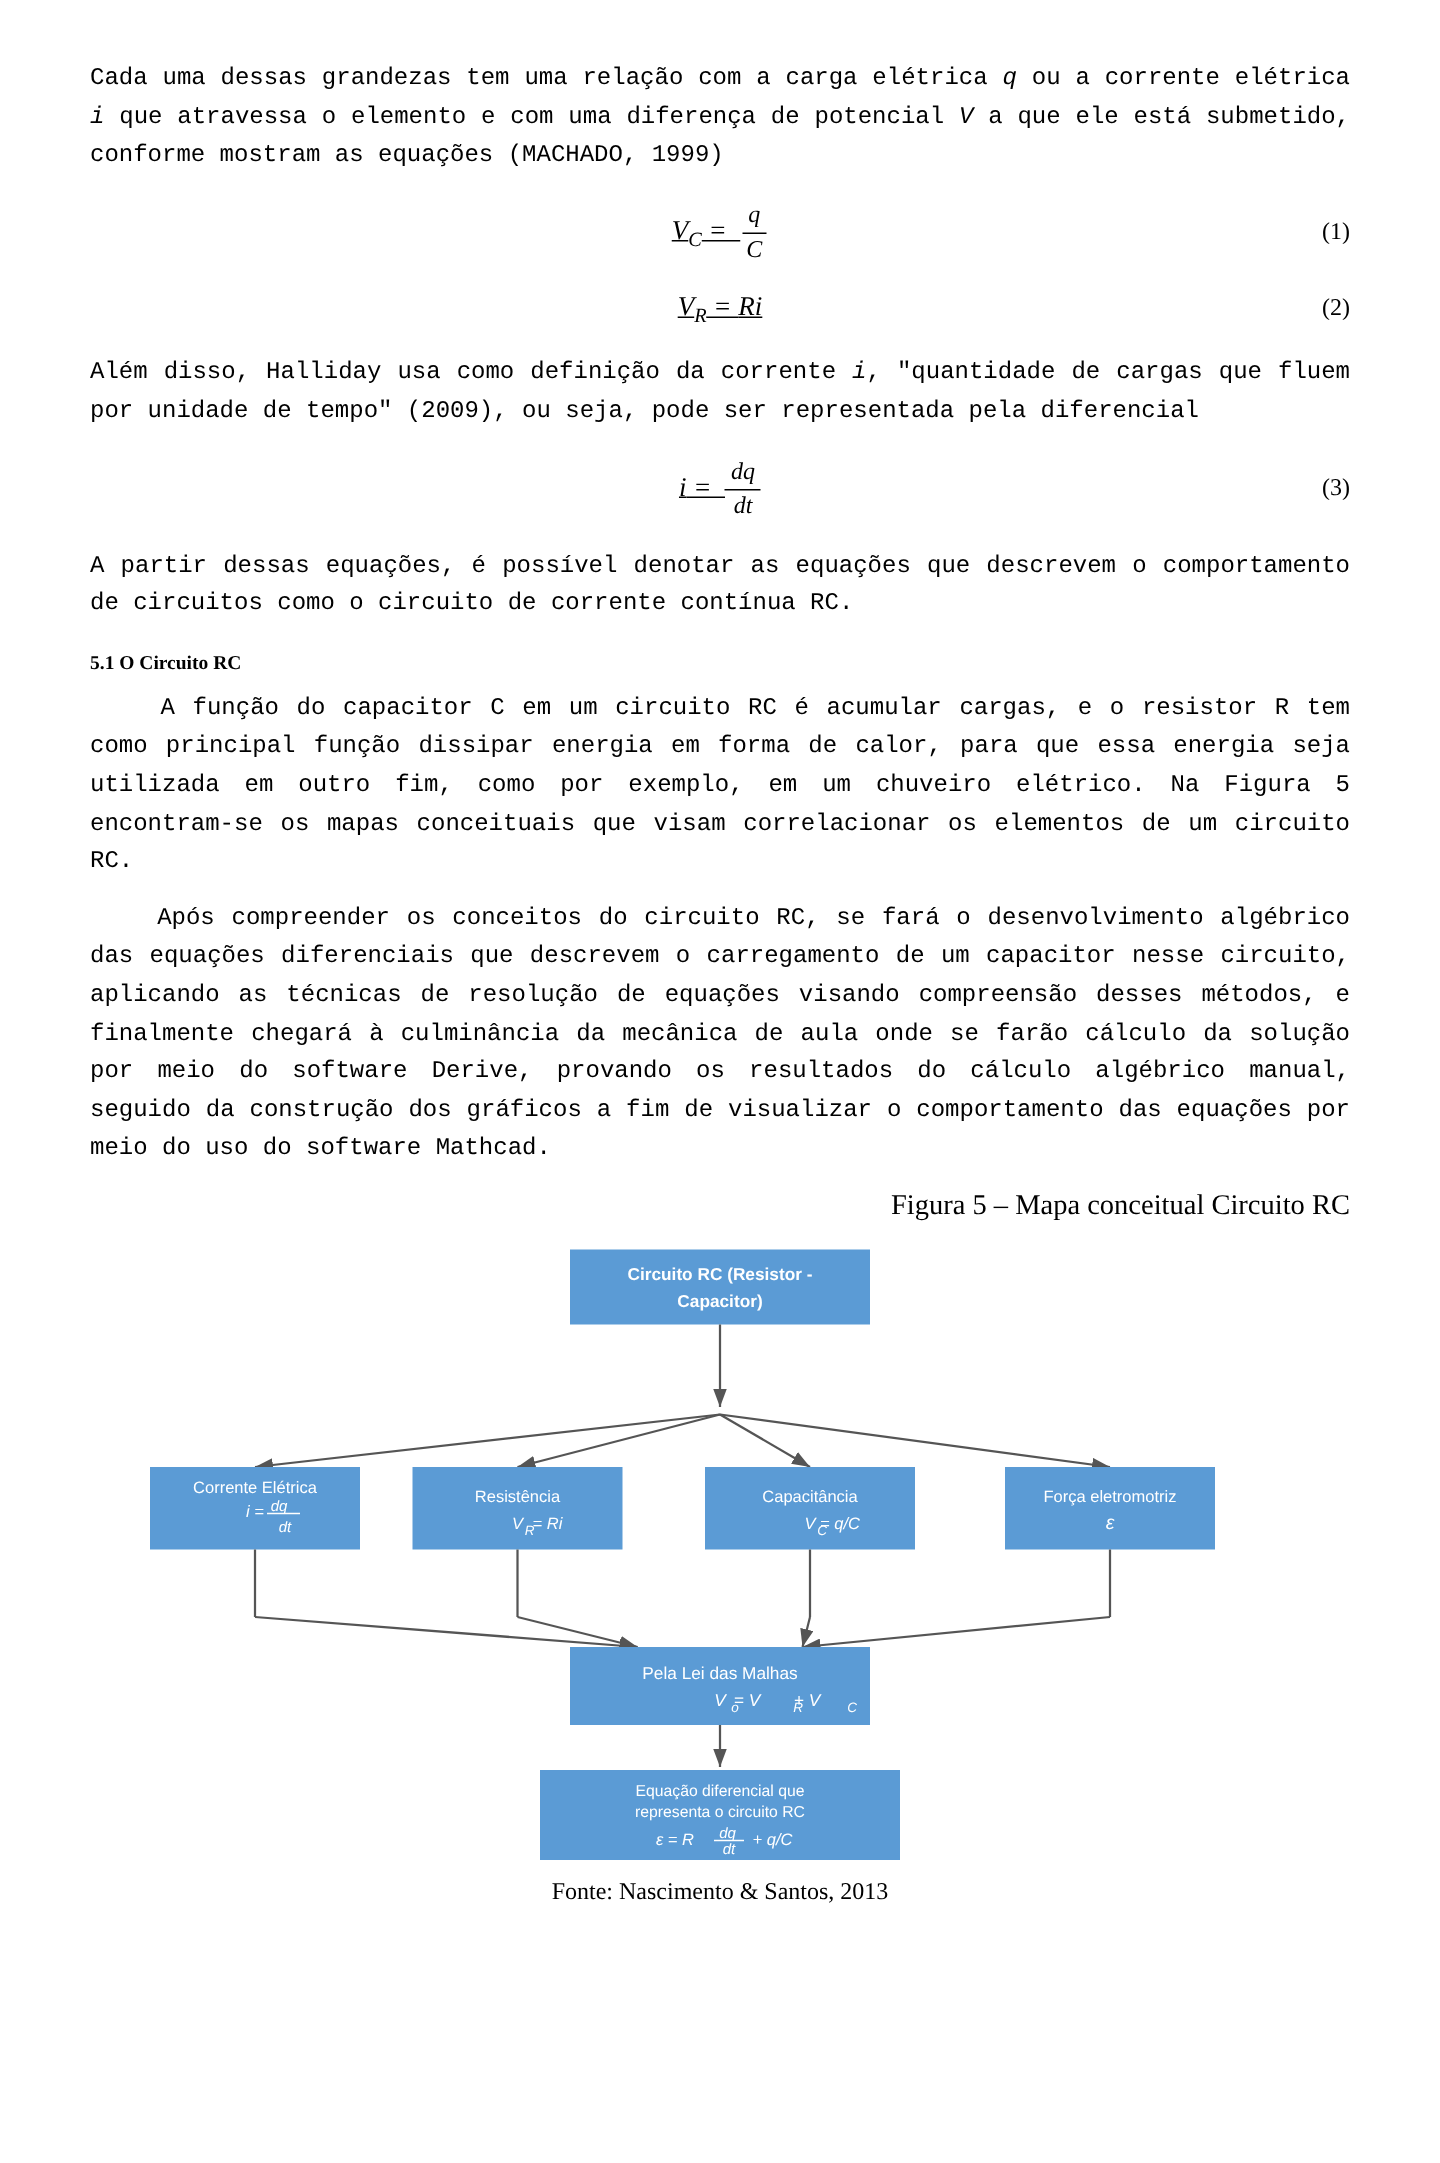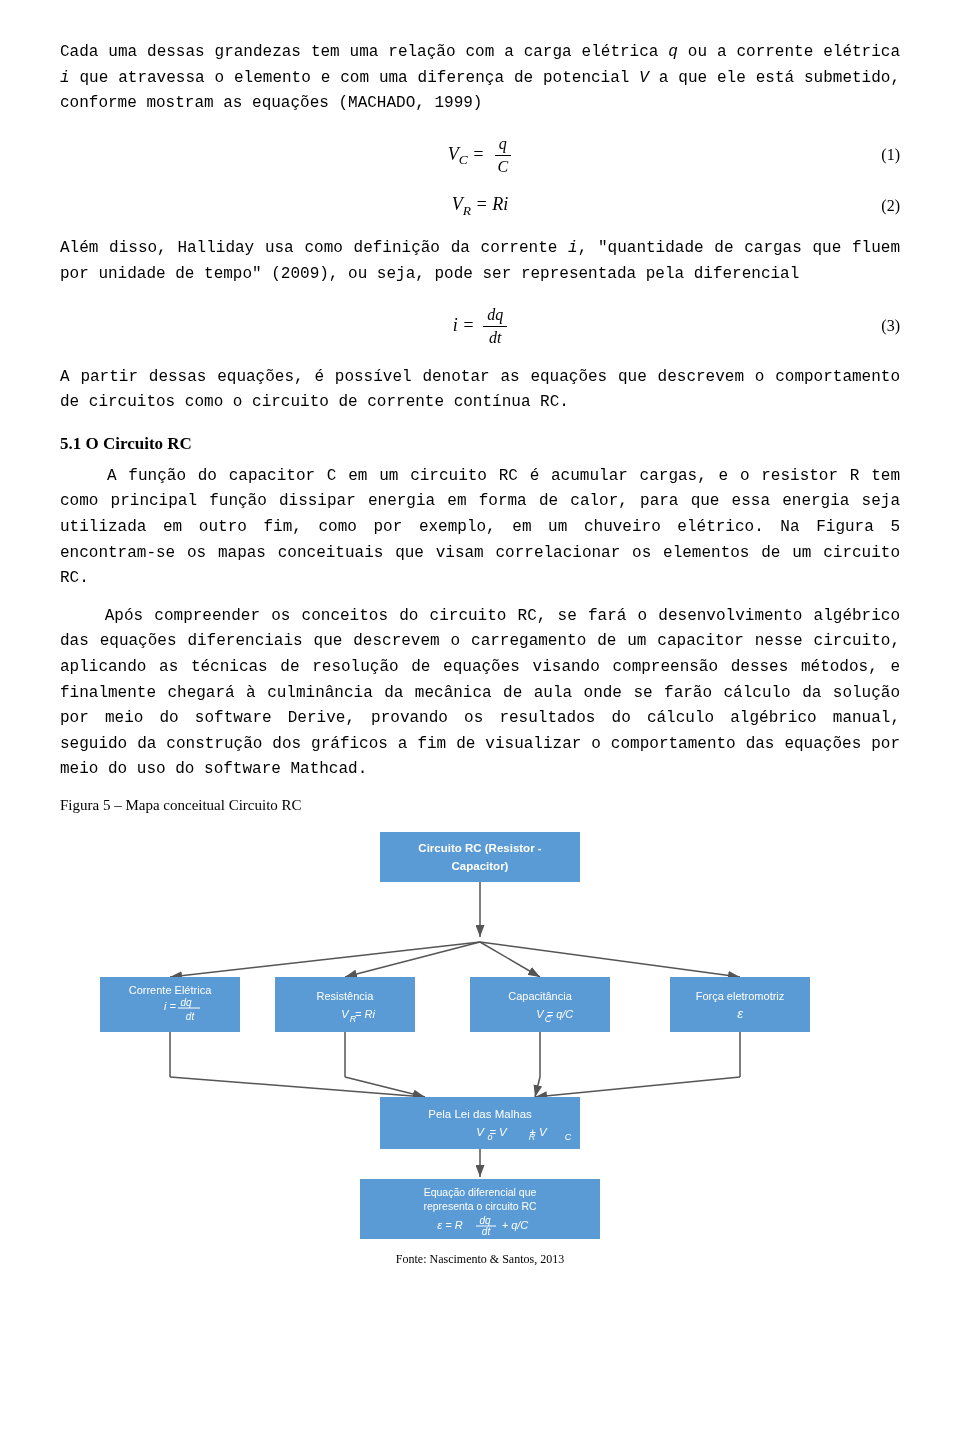--- a/index.html
+++ b/index.html
@@ -25,50 +25,51 @@
       margin: 18px 0;
       position: relative;
     }
     .equation-number {
       position: absolute;
       right: 0;
     }
     .equation-content {
       font-style: italic;
       font-size: 18px;
+      text-decoration: underline;
     }
     .frac {
       display: inline-flex;
       flex-direction: column;
       align-items: center;
       vertical-align: middle;
       font-style: italic;
     }
     .frac .num {
       border-bottom: 1.5px solid #000;
       padding: 0 4px 2px 4px;
       font-size: 16px;
     }
     .frac .den {
       padding: 2px 4px 0 4px;
       font-size: 16px;
     }
     .section-title {
       font-weight: bold;
-      font-size: 17px;
+      font-size: 13px;
       margin: 18px 0 10px 0;
     }
     .figure-caption {
-      text-align: left;
+      text-align: right;
       margin: 14px 0 8px 0;
-      font-size: 15px;
+      font-size: 19px;
     }
     .source-text {
       text-align: center;
-      font-size: 12px;
+      font-size: 16px;
       margin-top: 10px;
     }
     .italic { font-style: italic; }
     sub { font-size: 0.75em; vertical-align: sub; }
 
     
     .concept-map-svg {
       display: block;
       margin: 0 auto;
     }

